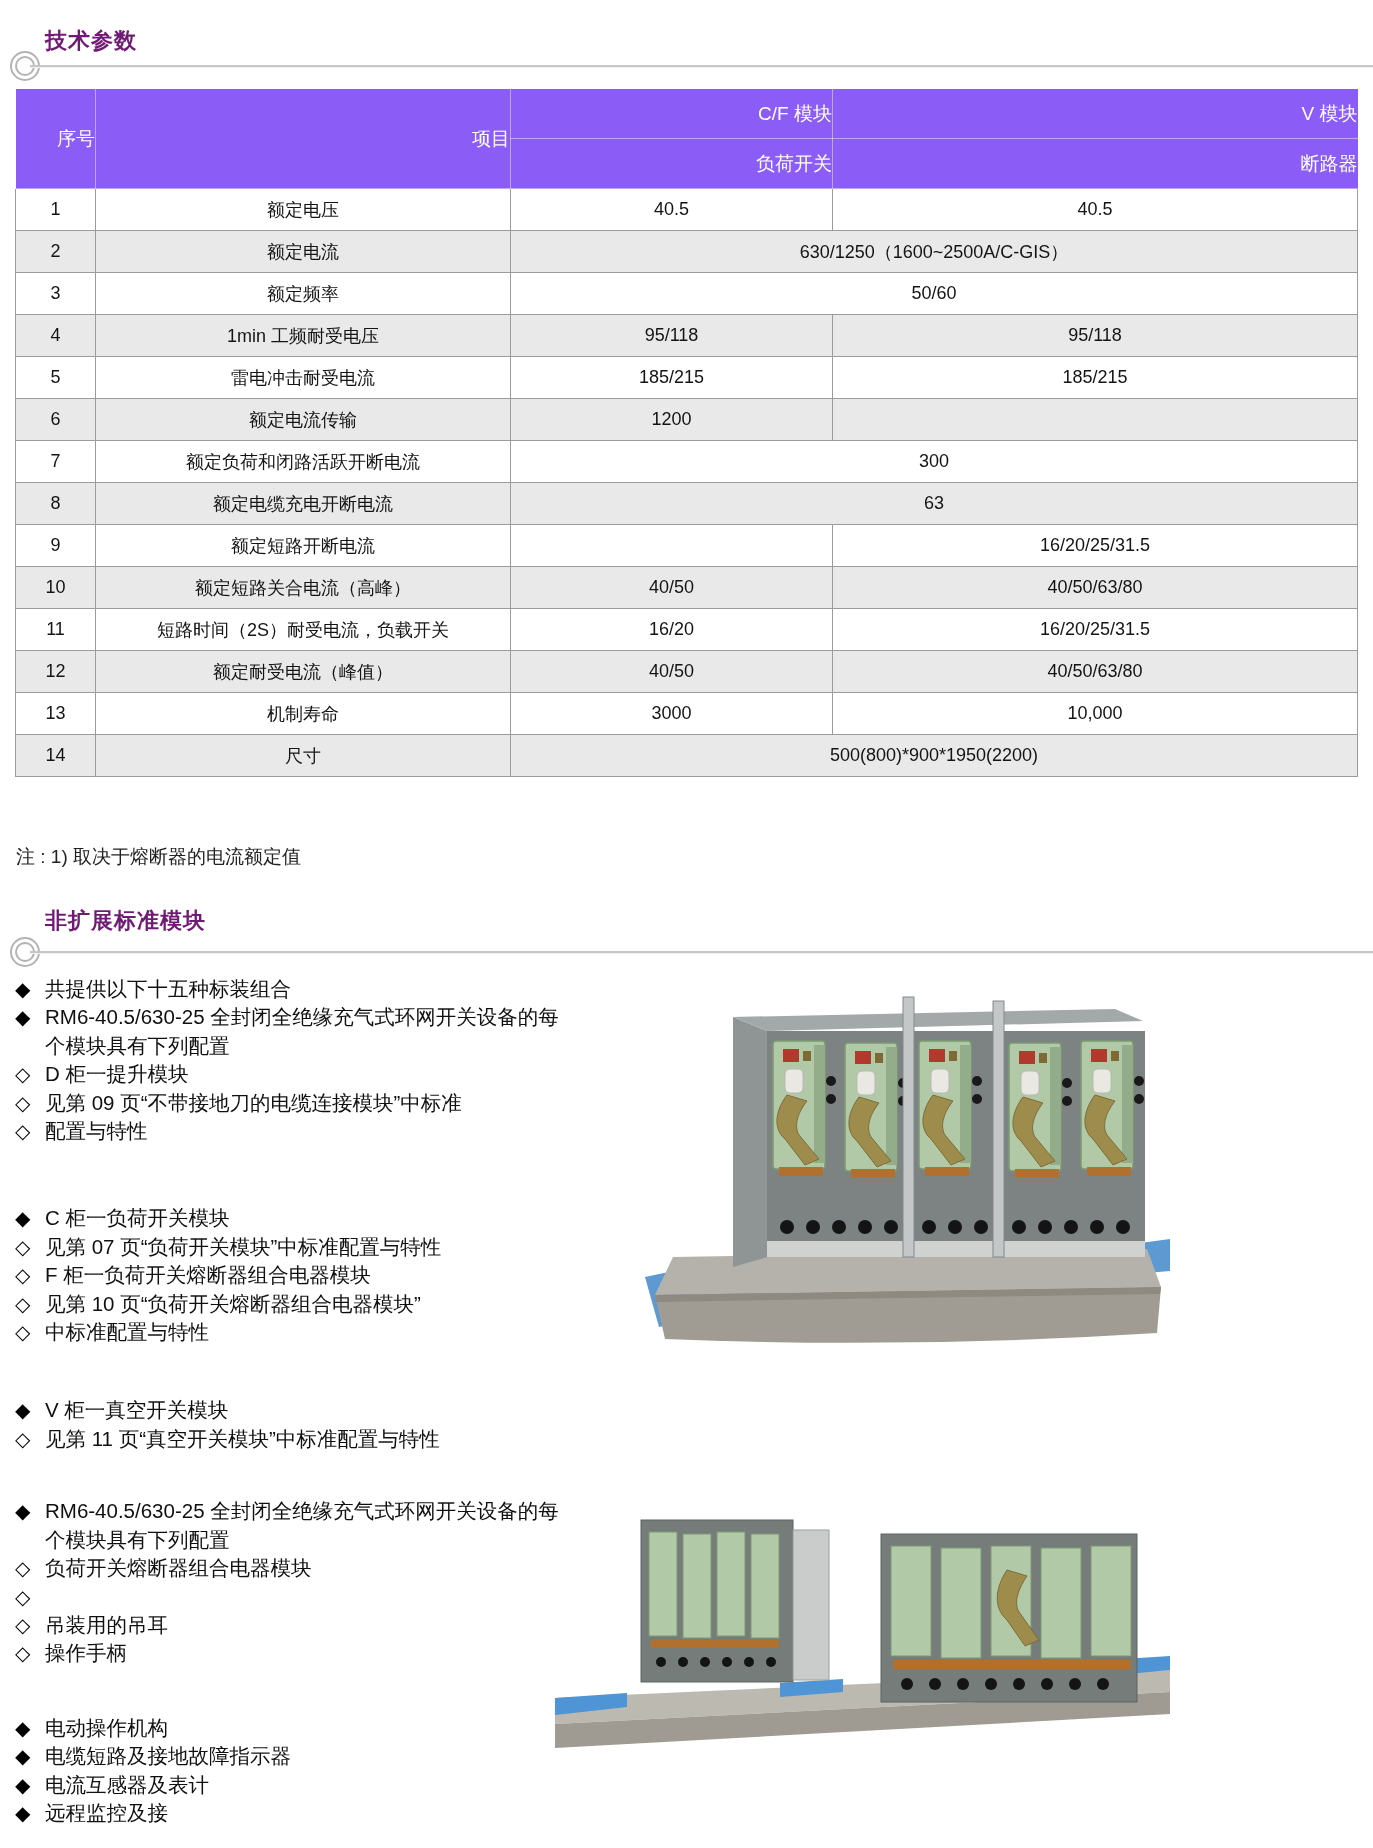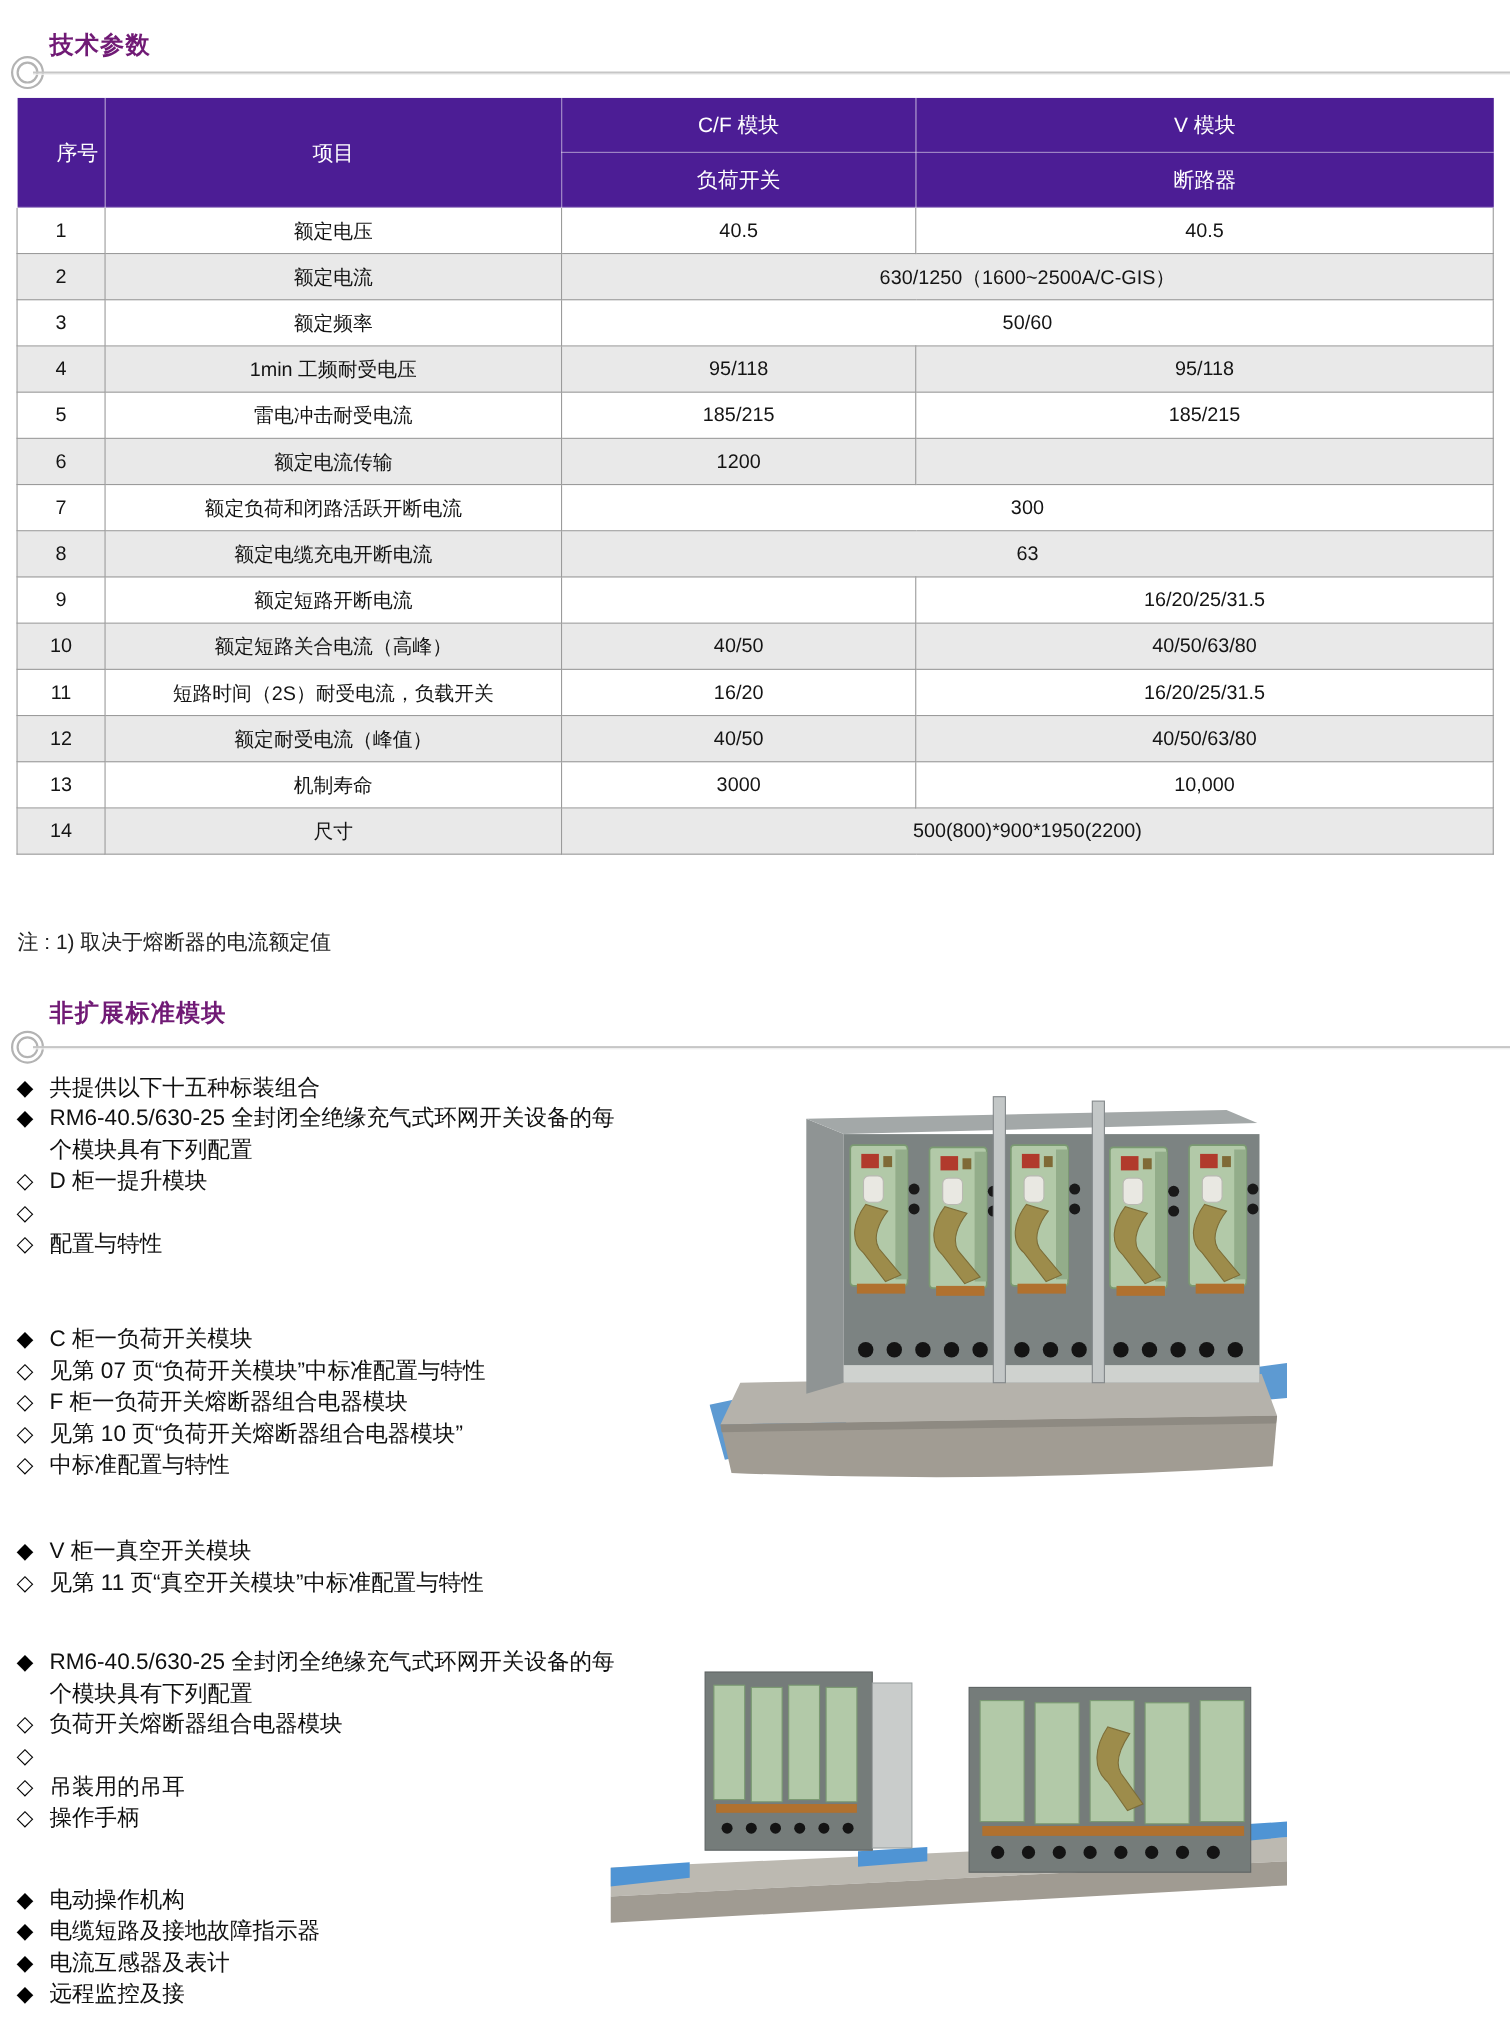--- a/index.html
+++ b/index.html
@@ -30,22 +30,22 @@
   #ring1{left:10px;top:51px;}
   #title2{top:906px;}
   #rule2{top:951px;}
   #ring2{left:10px;top:937px;}
   
   table.spec{
     position:absolute;left:15px;top:88px;width:1342px;
     border-collapse:collapse;table-layout:fixed;
   }
   table.spec thead th{
-    background:#4c1d95;color:#ffffff;font-weight:normal;
-    font-size:19px;height:49px;text-align:center;
+    background:#8b5cf6;color:#ffffff;font-weight:normal;
+    font-size:19px;height:49px;text-align:right;
     border:1px solid rgba(255,255,255,0.45);padding:0;
   }
   table.spec thead th.edge{border-left:none;padding-left:30px;}
   table.spec thead th.edgeR{border-right:none;}
   table.spec tbody td{
     height:41px;text-align:center;font-size:18px;color:#141414;
     border:1px solid #9b9b9b;padding:0 6px;background:#ffffff;
   }
   table.spec tbody tr:nth-child(even) td{background:#e9e9e9;}
   
@@ -195,20 +195,21 @@
     <div class="bl">
         <span class="mk"></span>
         <span class="tx">个模块具有下列配置</span>
       </div>
     <div class="bl">
         <span class="mk">◇</span>
         <span class="tx">D 柜一提升模块</span>
       </div>
     <div class="bl">
         <span class="mk">◇</span>
+        <span class="tx">见第 09 页“不带接地刀的电缆连接模块”中标准</span>
       </div>
     <div class="bl">
         <span class="mk">◇</span>
         <span class="tx">配置与特性</span>
       </div>
   </div>
   <div class="group g2">
     <div class="bl">
         <span class="mk">◆</span>
         <span class="tx">C 柜一负荷开关模块</span>

